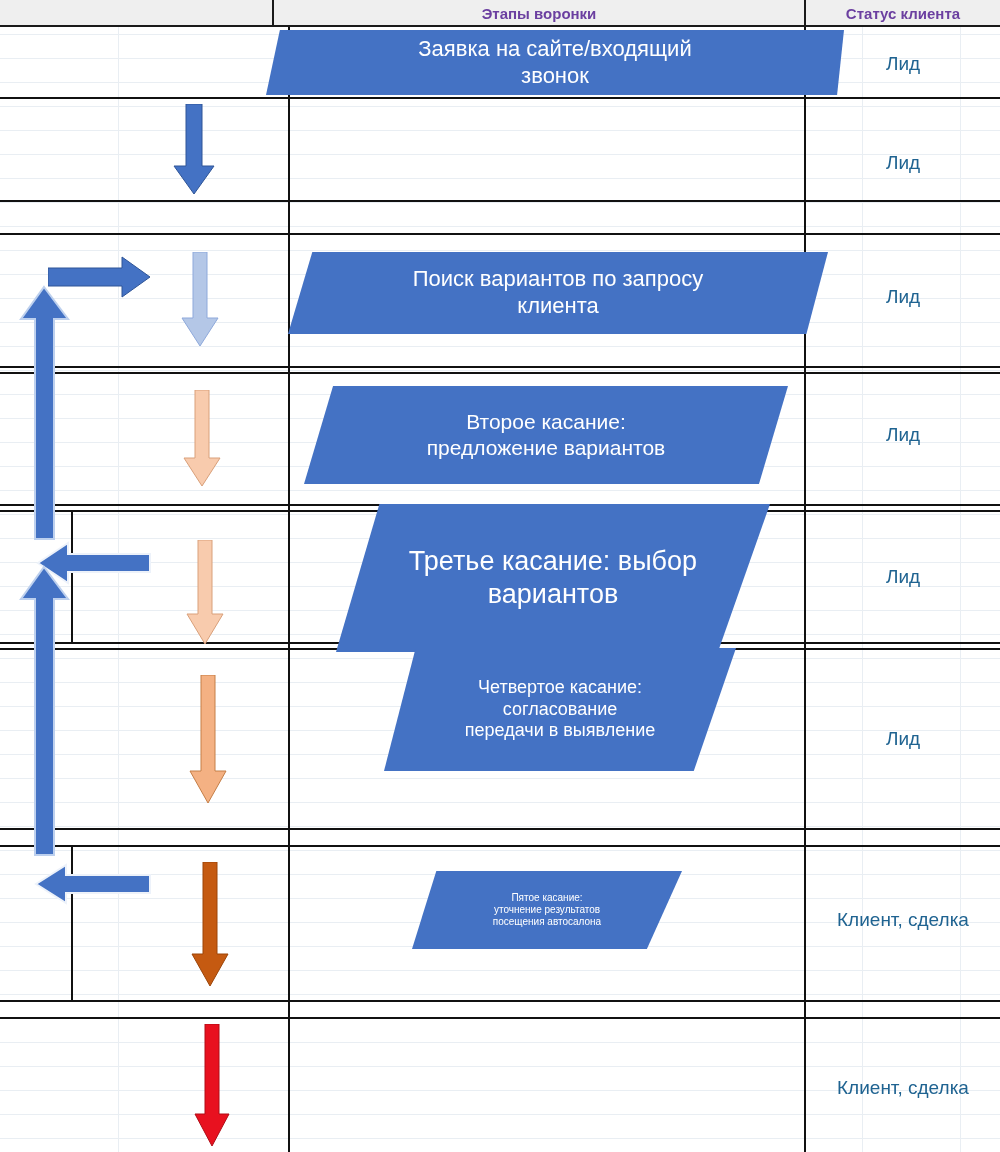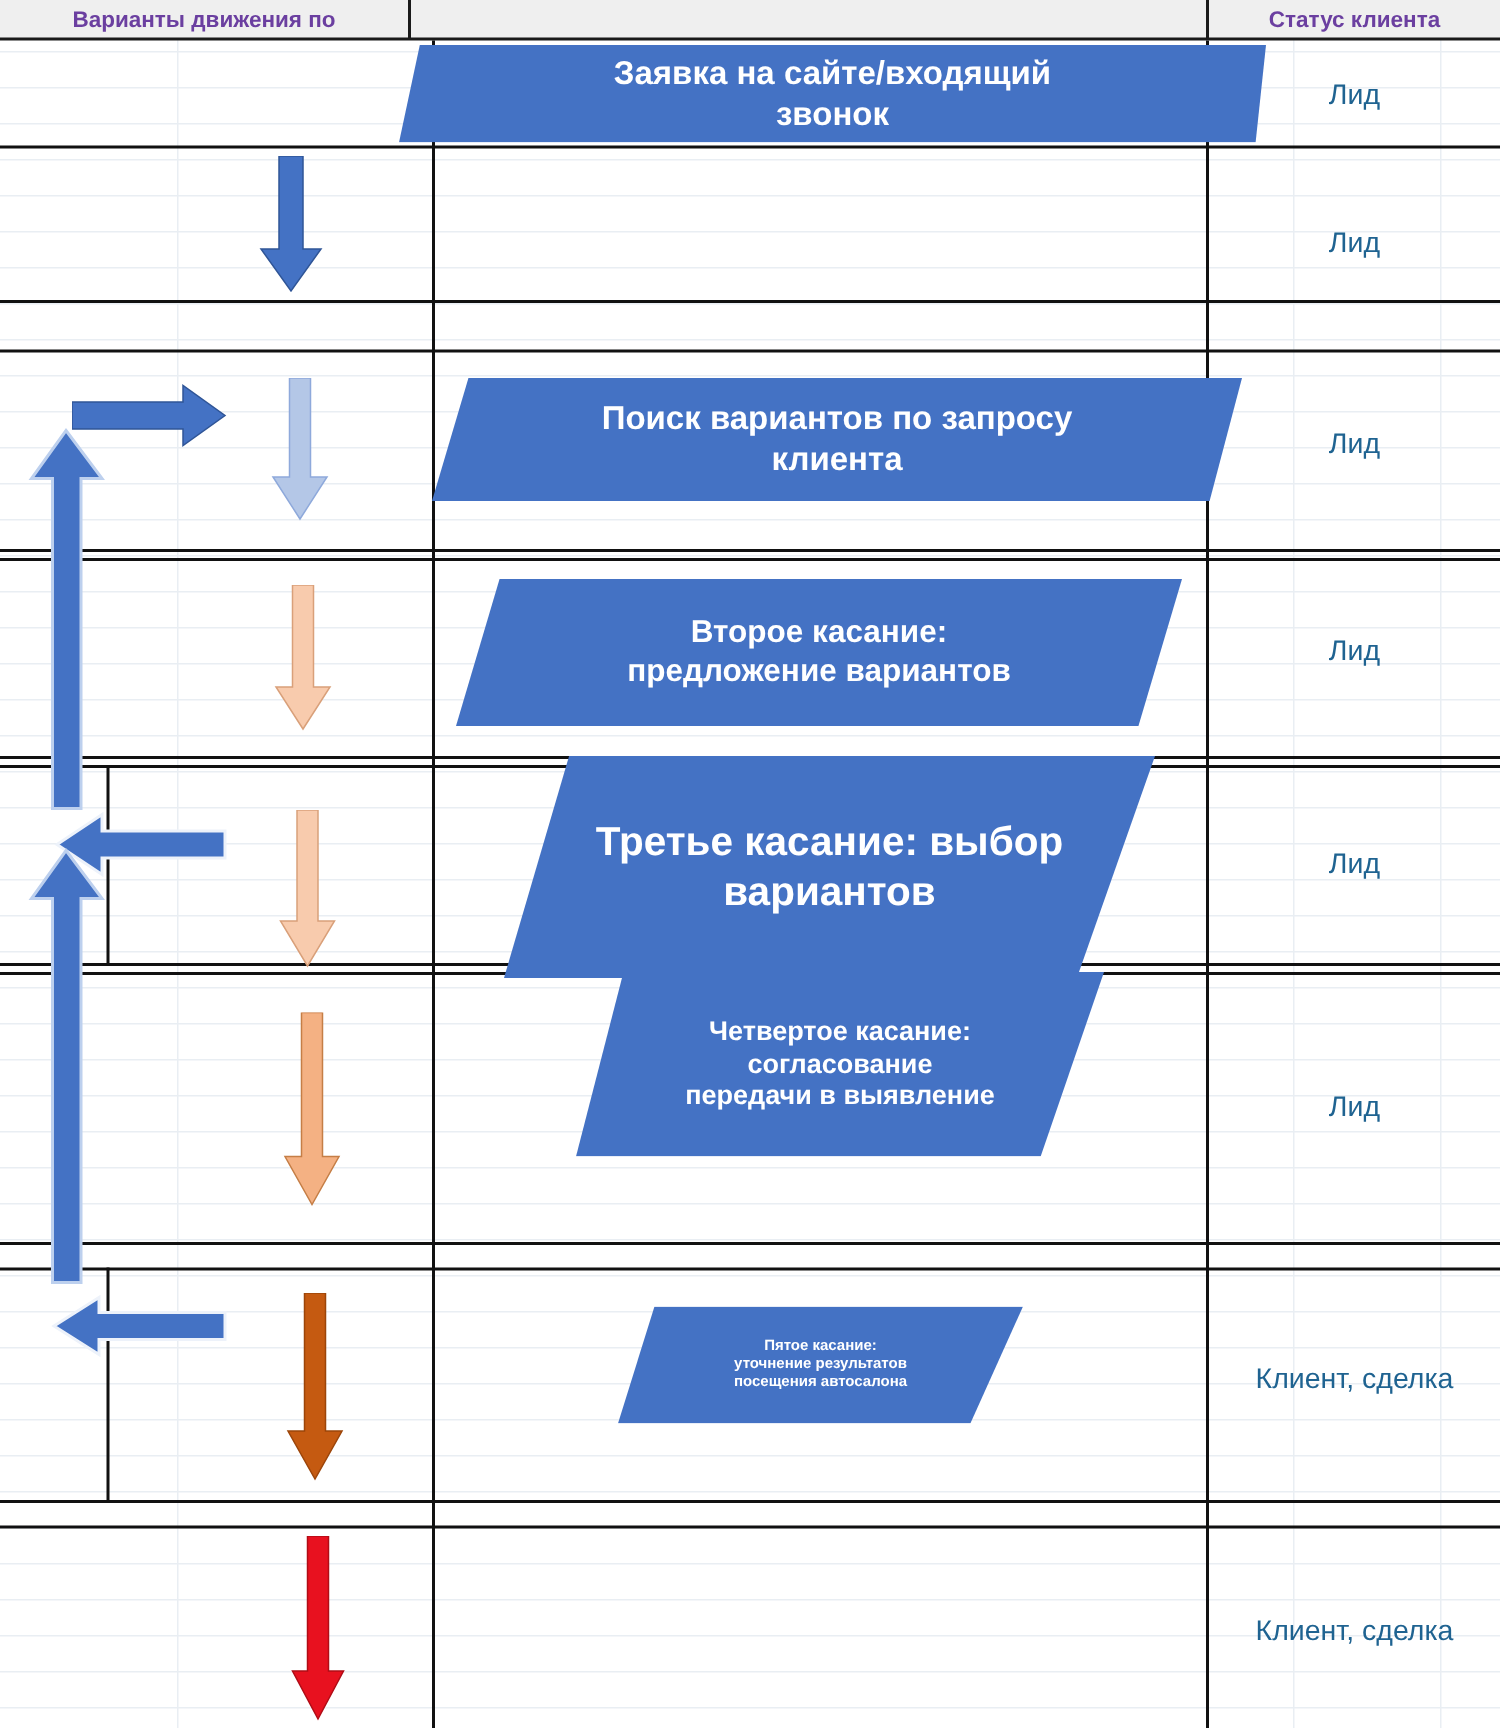--- a/index.html
+++ b/index.html
@@ -28,21 +28,21 @@
     white-space:nowrap;
   }
   .hdr-rule{position:absolute;left:0;top:25px;width:1000px;height:2px;background:#1a1a1a;}
   .hdr-sep{position:absolute;top:0;width:2px;height:26px;background:#1a1a1a;}
 
   
   .rule{position:absolute;left:0;width:1000px;height:2px;background:#111111;}
   .vrule{position:absolute;width:2px;background:#111111;}
 
   
-  .funnel{position:absolute;background:#4472C4;font-weight:bold;}
+  .funnel{position:absolute;background:#4472C4;}
   .funnel .ftxt{
     position:absolute;left:0;top:0;width:100%;height:100%;
     display:flex;flex-direction:column;align-items:center;justify-content:center;
     color:#ffffff;text-align:center;line-height:1.22;
     pointer-events:none;
   }
 
   
   .arrow{position:absolute;}
 
@@ -106,21 +106,21 @@
       <div class="grid-h" style="top: 1114px; background: rgb(233, 238, 243);"></div>
       <div class="grid-h" style="top: 1138px; background: rgb(233, 238, 243);"></div>
       <div class="grid-v" style="left: 118px; background: rgb(233, 238, 243);"></div>
       <div class="grid-v" style="left: 288px; background: rgb(233, 238, 243);"></div>
       <div class="grid-v" style="left: 804px; background: rgb(233, 238, 243);"></div>
       <div class="grid-v" style="left: 862px; background: rgb(233, 238, 243);"></div>
       <div class="grid-v" style="left: 960px; background: rgb(233, 238, 243);"></div>
     </div>
 
   <div class="hdr"></div>
-  <div class="hdr-cell" style="left:0;width:272px;">Варианты движения по</div>
+  <div class="hdr-cell" style="left:274px;width:530px;">Этапы воронки</div>
   <div class="hdr-cell" style="left:806px;width:194px;text-align:center;">Статус клиента</div>
   <div class="hdr-sep" style="left:272px;"></div>
   <div class="hdr-sep" style="left:804px;"></div>
   <div class="hdr-rule"></div>
 
   <div class="rule" style="top:97px;"></div>
   <div class="rule" style="top:200px;"></div>
   <div class="rule" style="top:233px;"></div>
   <div class="rule" style="top:366px;"></div>
   <div class="rule" style="top:372px;"></div>

